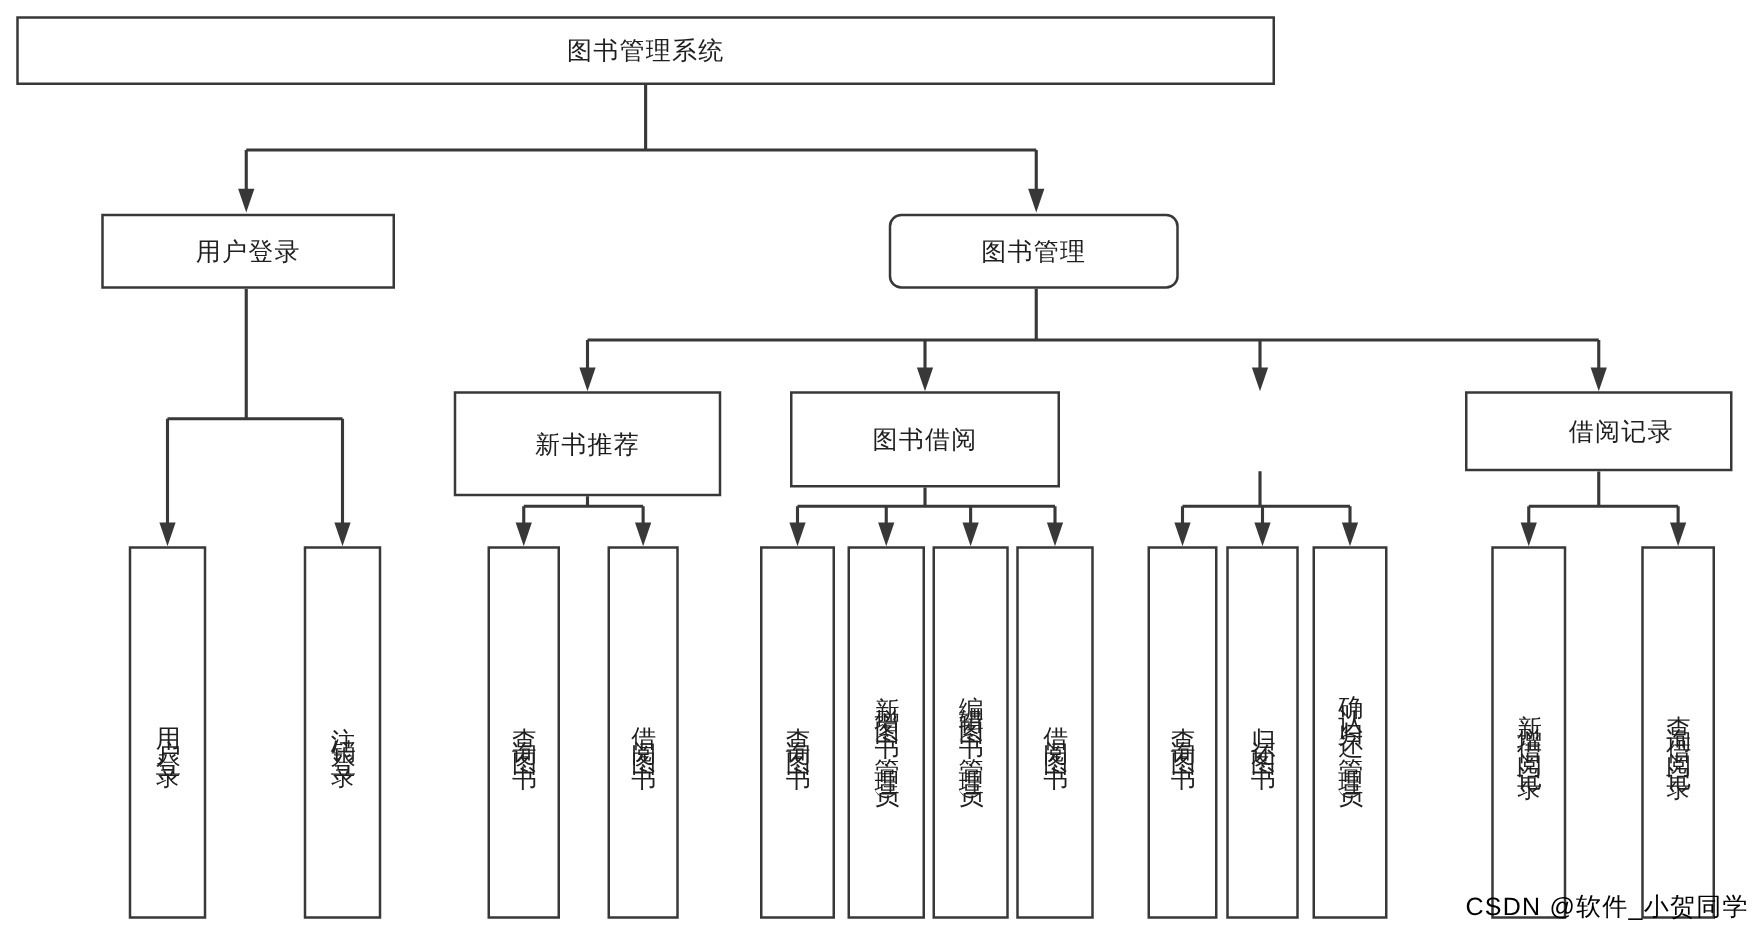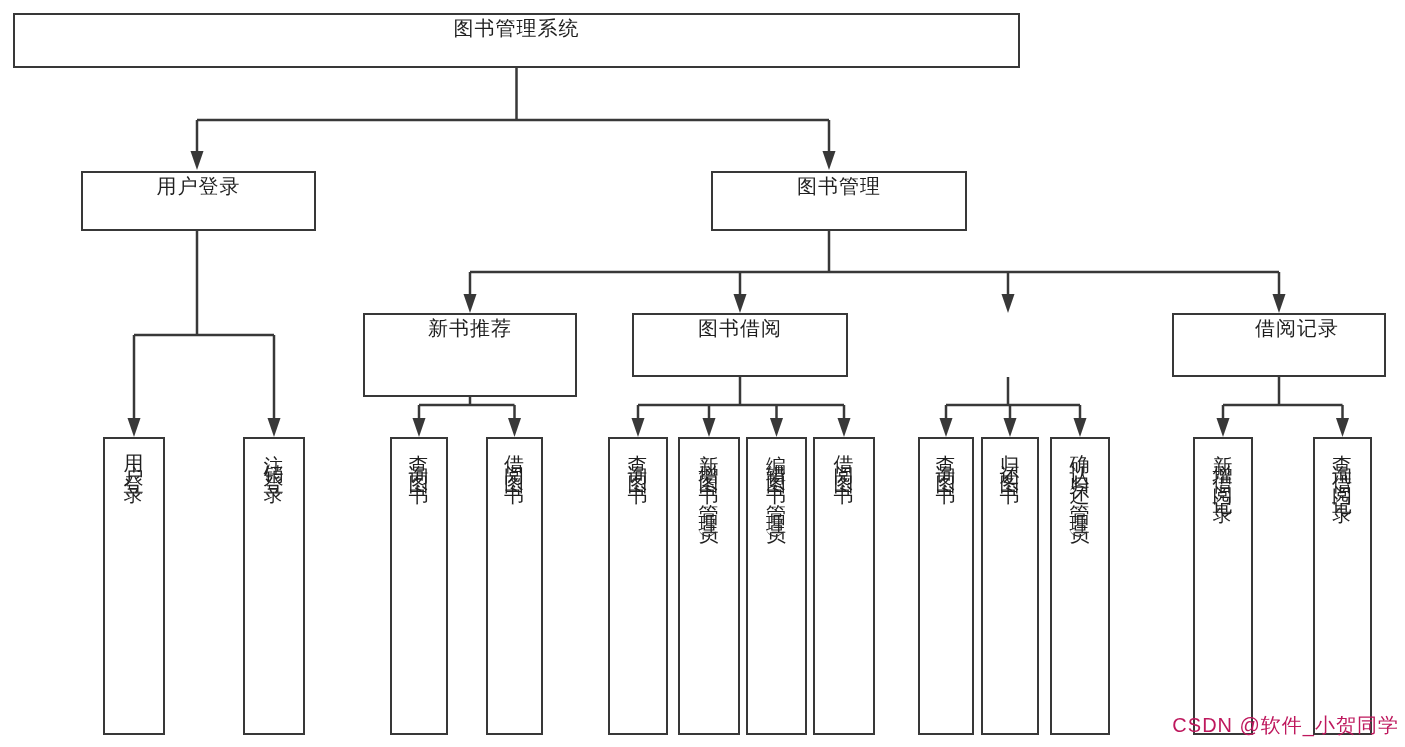--- a/index.html
+++ b/index.html
@@ -11,41 +11,41 @@
     overflow:hidden;
   }
   .connectors {
     position:absolute; left:0; top:0; width:1405px; height:747px;
     pointer-events:none;
   }
   .box {
     position:absolute;
     border:2.5px solid #383838;
     background:#ffffff;
-    display:flex; justify-content:center;
+    display:flex; align-items:center; justify-content:center;
     color:#1f1f1f;
     box-sizing:border-box;
   }
   .hlabel { font-size:20px; letter-spacing:1px; white-space:nowrap; }
   .vtext {
     writing-mode:vertical-rl;
     text-orientation:mixed;
     font-size:20px;
     letter-spacing:10px;
     line-height:1.1;
     white-space:nowrap;
   }
   
   .root           { left:13px;  top:13px;  width:1007px; height:55px; }
   
   .n-user-login   { left:81px;  top:171px; width:235px; height:60px; }
-  .n-book-mgmt    { left:711px; top:171px; width:256px; height:60px; }
+  .n-book-mgmt    { left:711px; top:171px; width:232px; height:60px;border-radius:10px; }
   
   .n-new-rec      { left:363px;  top:313px; width:214px; height:84px; }
-  .n-borrow       { left:632px;  top:313px; width:216px; height:64px; }
+  .n-borrow       { left:632px;  top:313px; width:216px; height:77px; }
   .n-current      { left:899px;  top:313px; width:218px; height:64px; }
   .n-records      { left:1172px; top:313px; width:214px; height:64px;padding-left:36px; }
   
   .leaf { top:437px; height:298px; }
   .lf-1  { left:103px;  width:62px; }
   .lf-2  { left:243px;  width:62px; }
   .lf-3  { left:390px;  width:58px; }
   .lf-4  { left:486px;  width:57px; }
   .lf-5  { left:608px;  width:60px; }
   .lf-6  { left:678px;  width:62px; }
@@ -53,21 +53,21 @@
   .lf-8  { left:813px;  width:62px; }
   .lf-9  { left:918px;  width:56px; }
   .lf-10 { left:981px;  width:58px; }
   .lf-11 { left:1050px; width:60px; }
   .lf-12 { left:1193px; width:60px; }
   .lf-13 { left:1313px; width:59px; }
   .watermark {
     position:absolute;
     right:6px; top:712px;
     font-size:20px;
-    color:#be185d;
+    color:#000000;
     letter-spacing:1px;
     z-index:5;
     white-space:nowrap;
   }
   svg line, svg path { stroke:#383838; stroke-width:2.5; fill:none; }
   svg polygon { fill:#383838; stroke:none; }
 </style>
 </head>
 <body>
 

